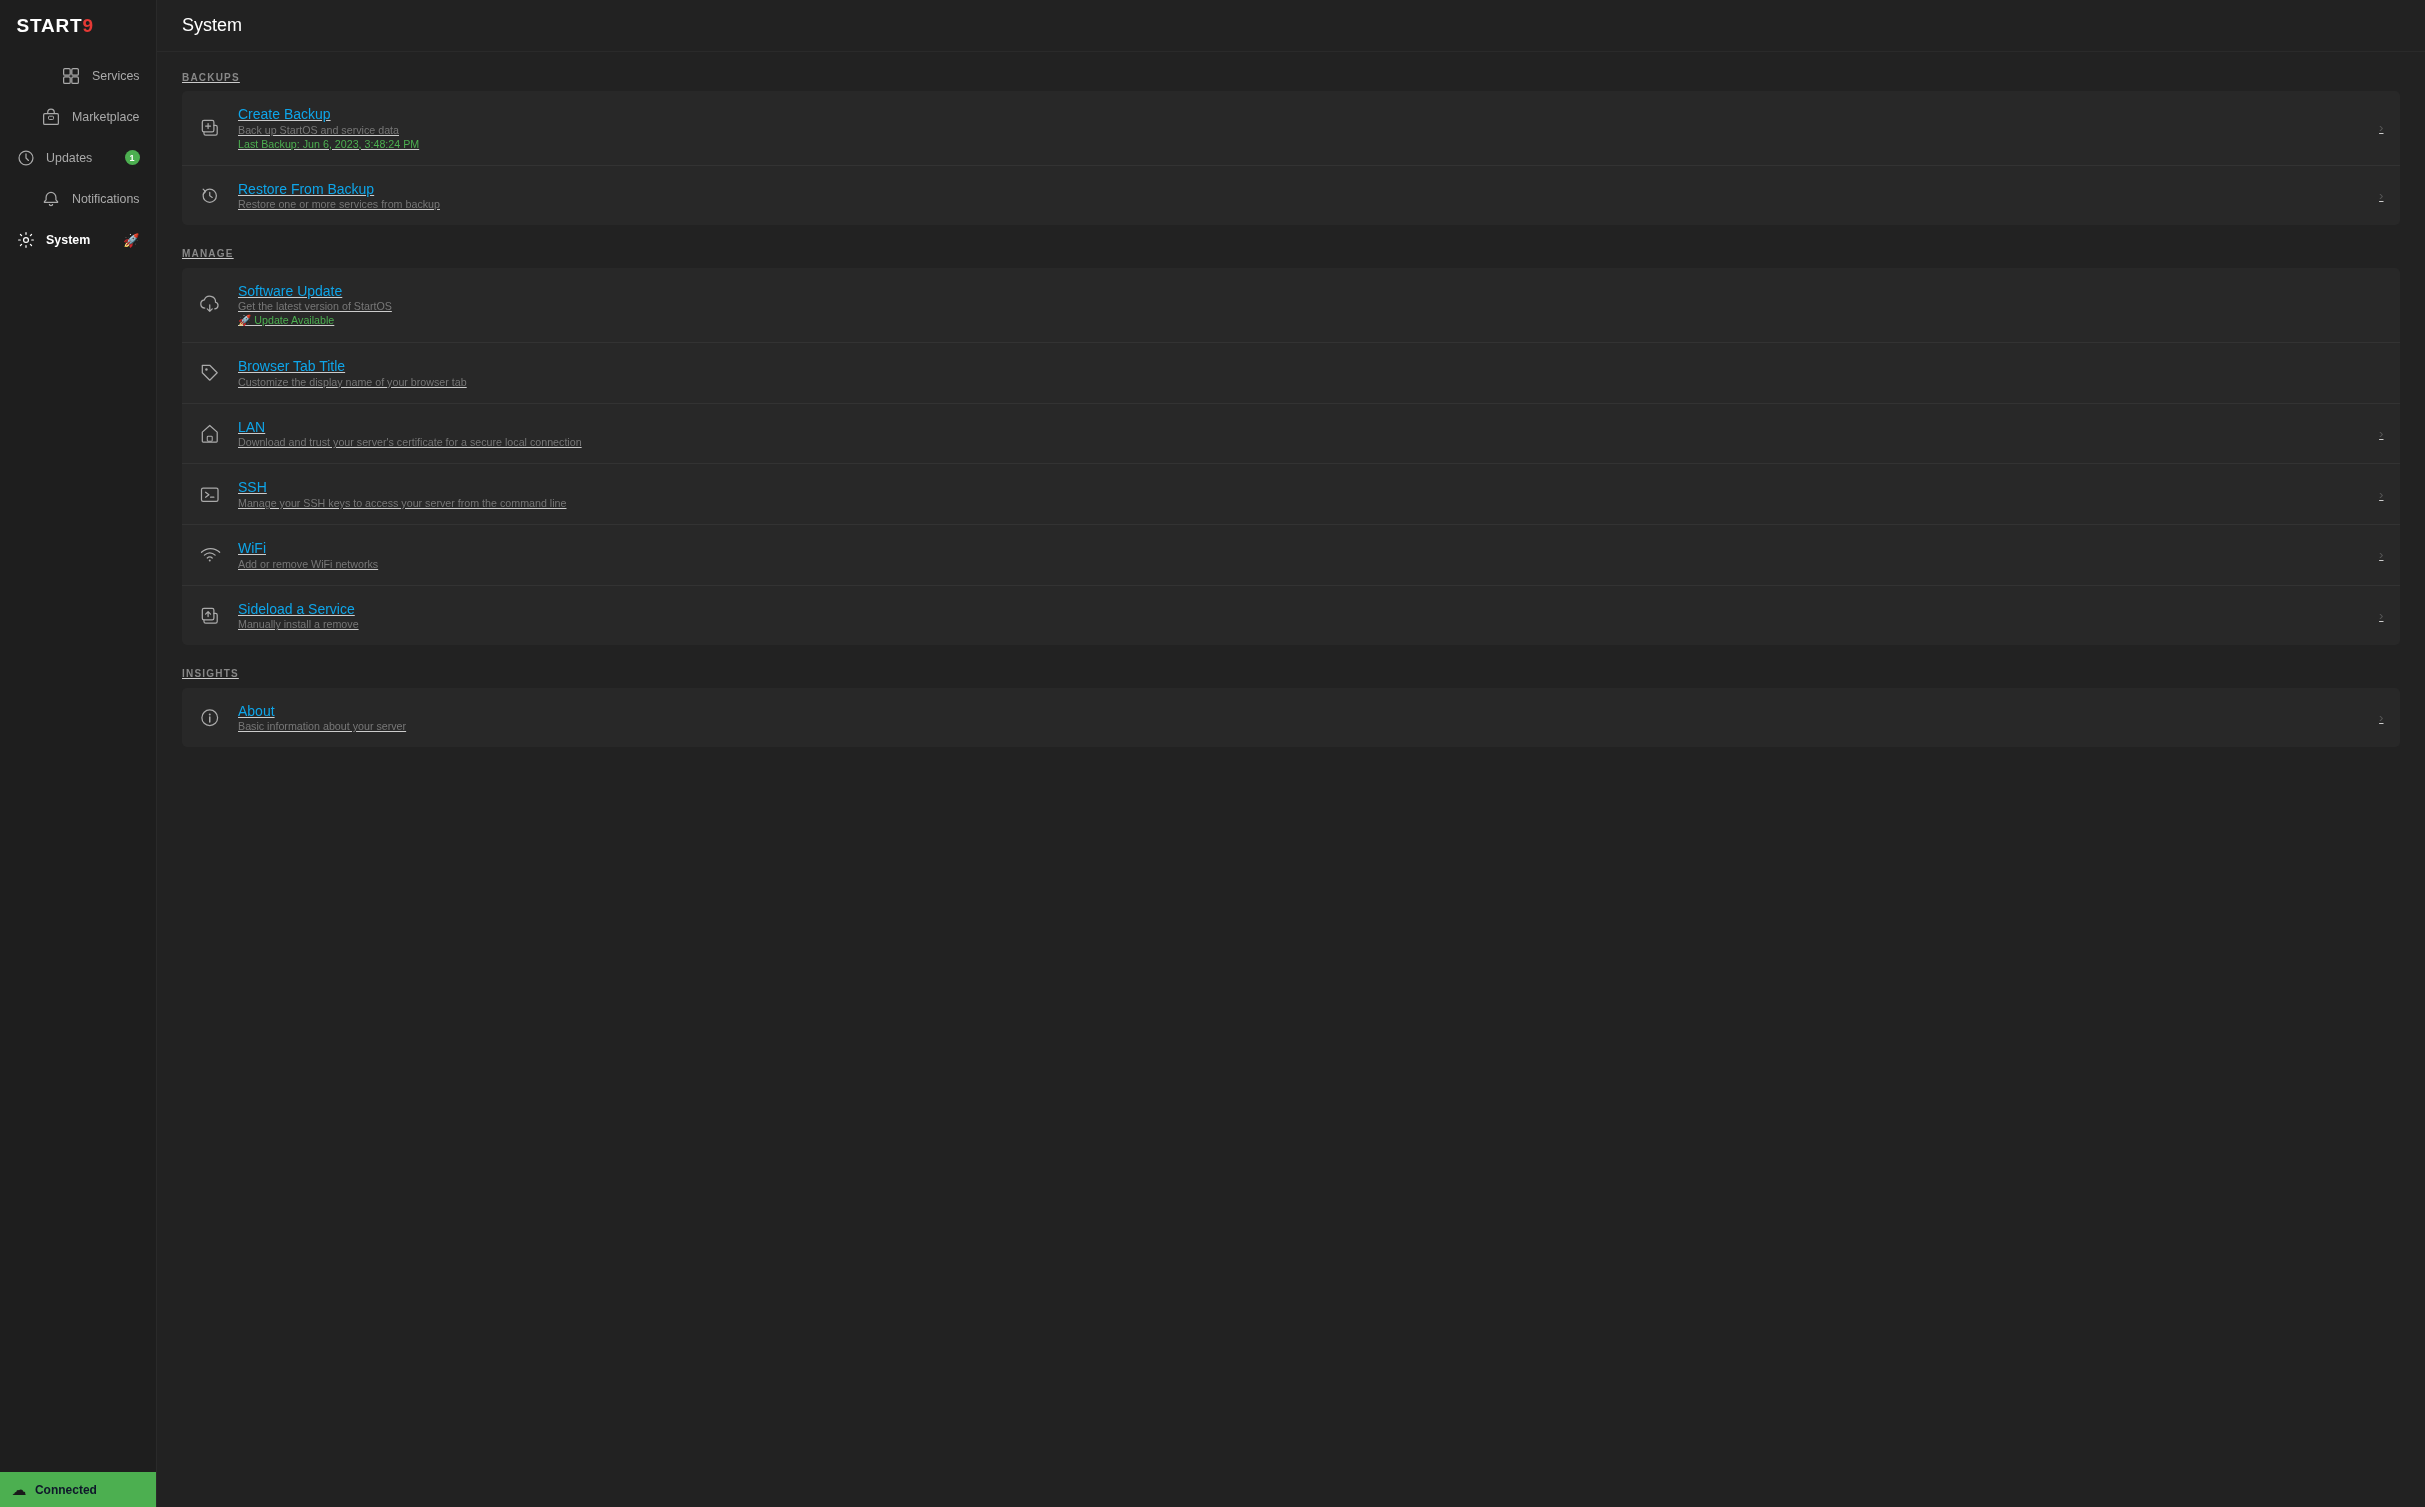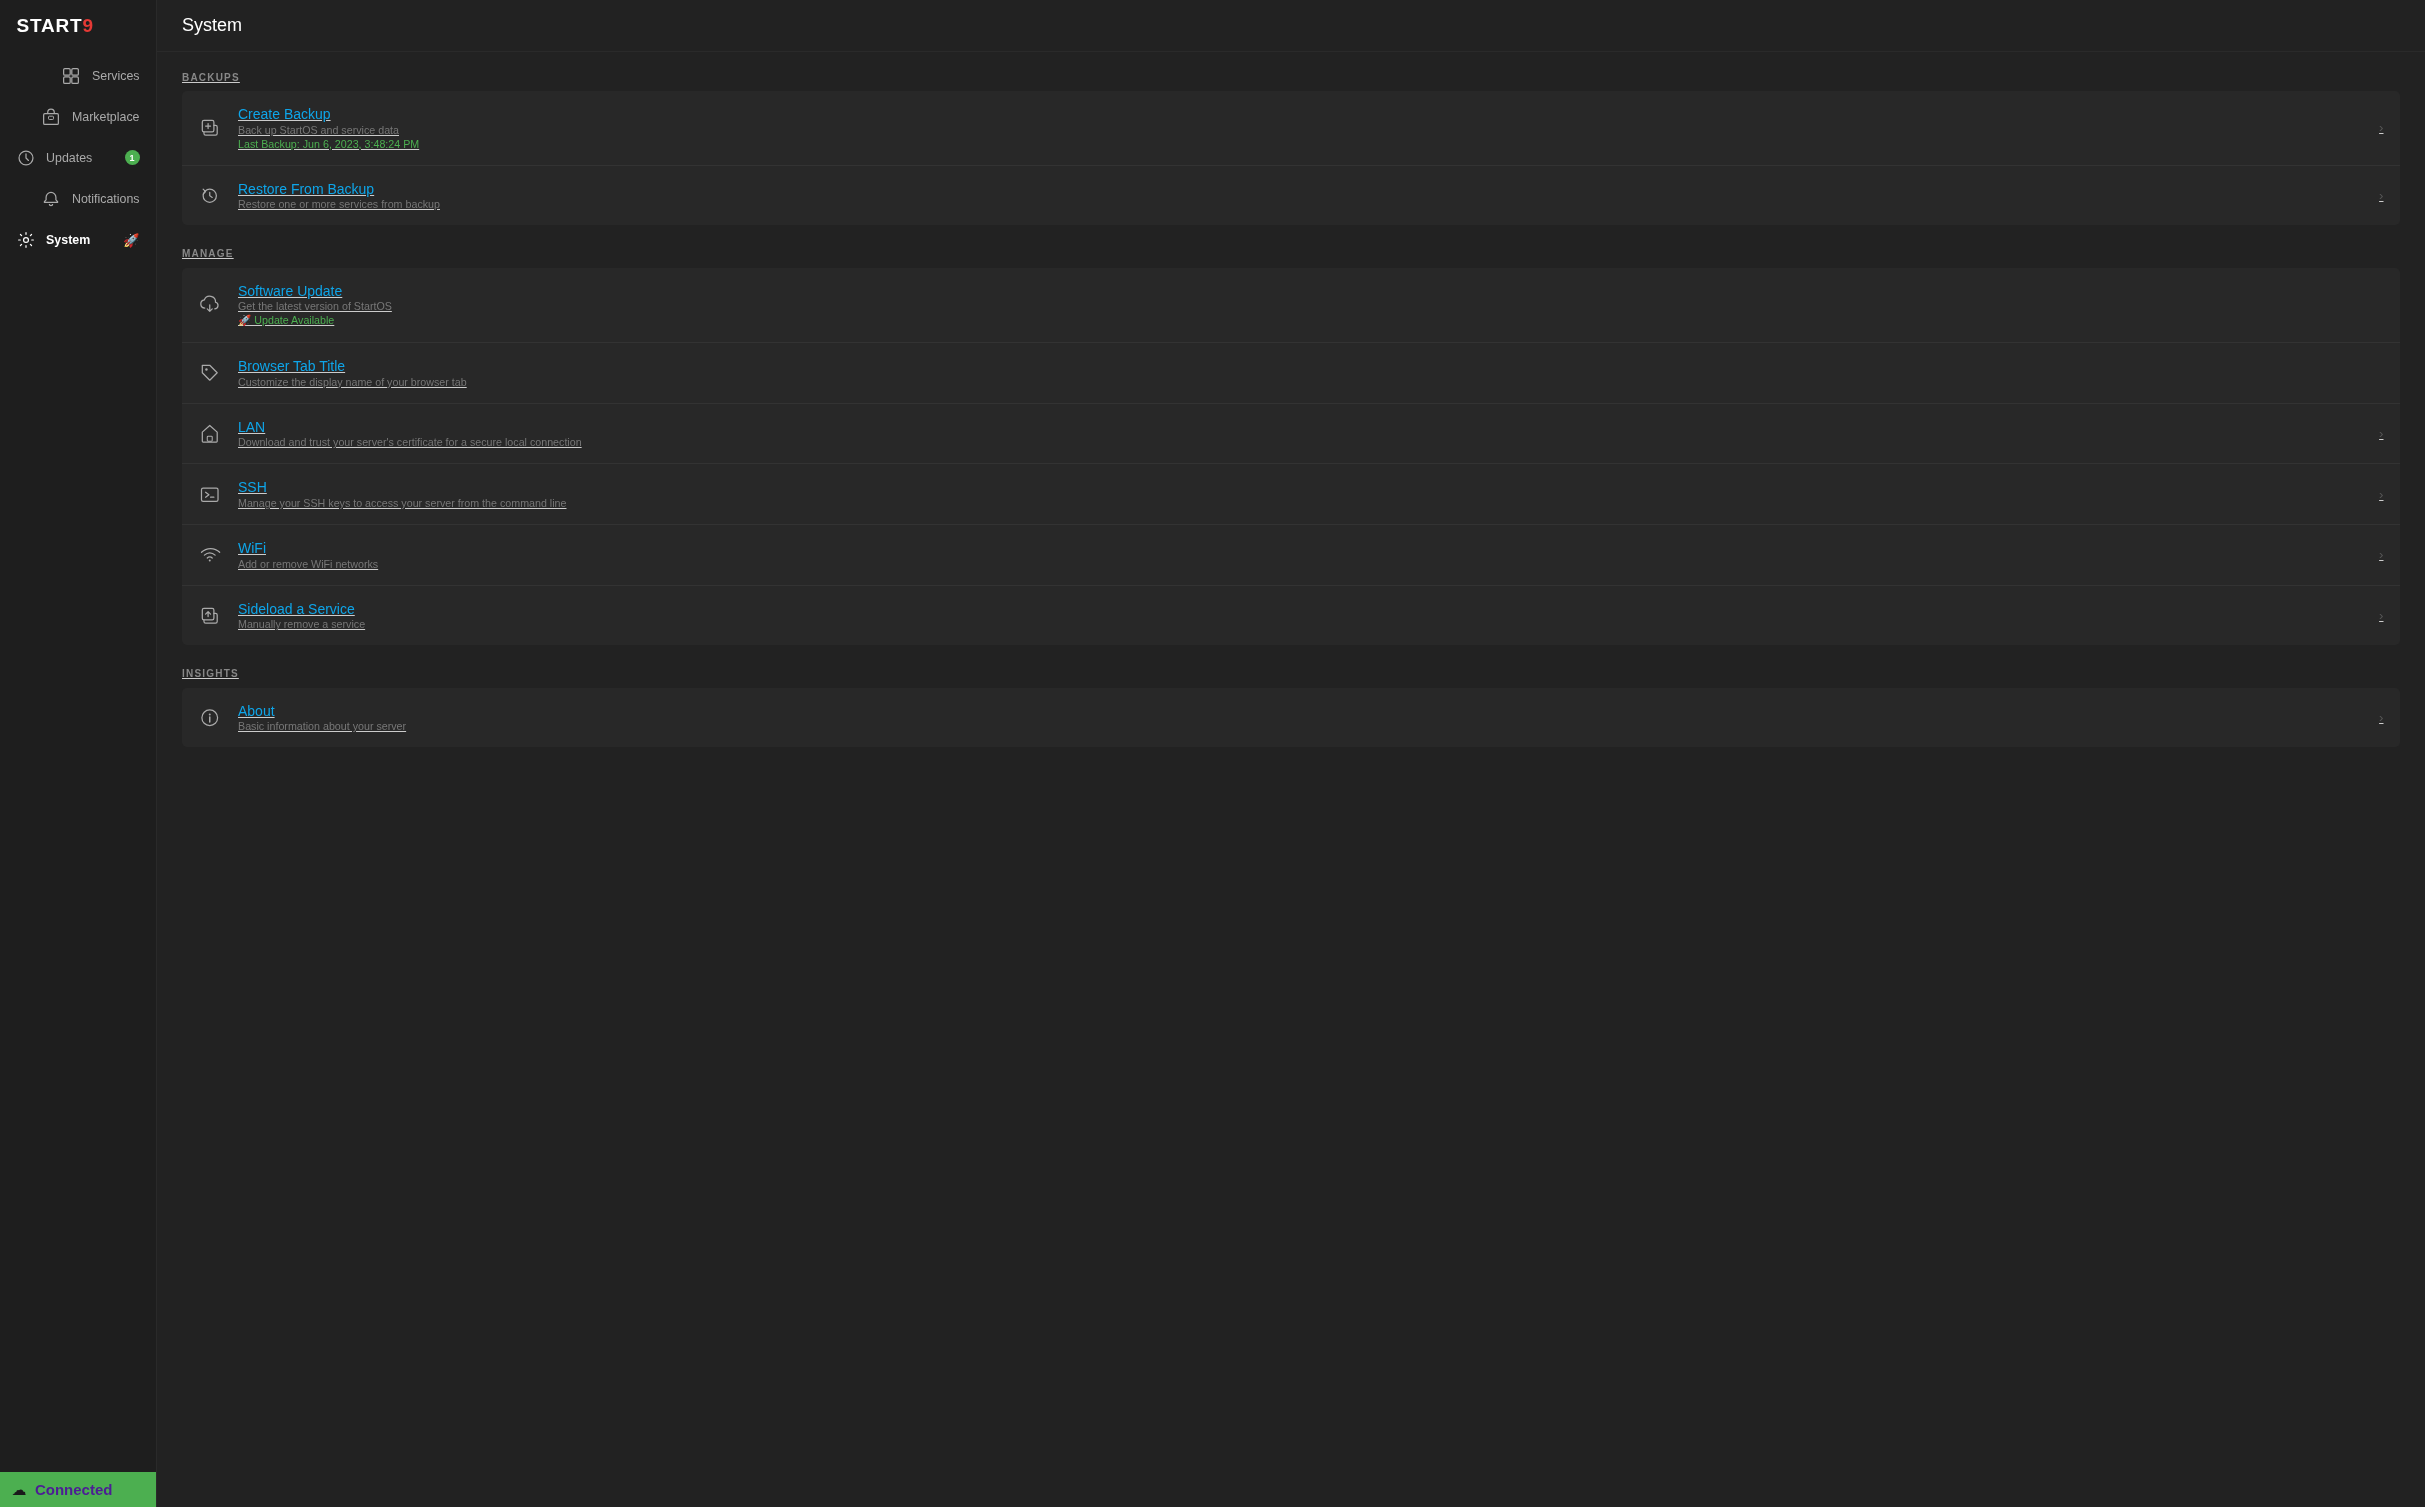--- a/index.html
+++ b/index.html
@@ -89,23 +89,23 @@
       display: flex;
       align-items: center;
       gap: 8.3px;
       cursor: pointer;
     }
     .sidebar-footer .footer-icon {
       font-size: 15px;
       color: #1a1a1a;
     }
     .sidebar-footer .footer-label {
-      font-size: 15px;
+      font-size: 12px;
       font-weight: 700;
-      color: #4c1d95;
+      color: #0f172a;
     }
 
     
     .main {
       flex: 1;
       display: flex;
       flex-direction: column;
       background: #222;
       overflow-y: auto;
     }
@@ -385,21 +385,21 @@
         <div class="menu-item">
           <div class="menu-item-icon">
             <svg width="21.5" height="21.5" viewBox="0 0 26 26" fill="none">
               <rect x="4" y="4" width="14" height="14" rx="2" stroke="#aaa" stroke-width="1.5"></rect>
               <path d="M11 14V8M8 11l3-3 3 3" stroke="#aaa" stroke-width="1.5" stroke-linecap="round" stroke-linejoin="round"></path>
               <path d="M18 10h2a2 2 0 012 2v8a2 2 0 01-2 2H8a2 2 0 01-2-2v-2" stroke="#aaa" stroke-width="1.5" stroke-linecap="round"></path>
             </svg>
           </div>
           <div class="menu-item-content">
             <div class="menu-item-title">Sideload a Service</div>
-            <div class="menu-item-desc">Manually remove a service</div>
+            <div class="menu-item-desc">Manually install a remove</div>
           </div>
           <span class="menu-chevron">›</span>
         </div>
 
       </div>
     </div>
 
     <div>
       <p class="section-label" style="margin-bottom:8.3px;">INSIGHTS</p>
       <div class="menu-list">

